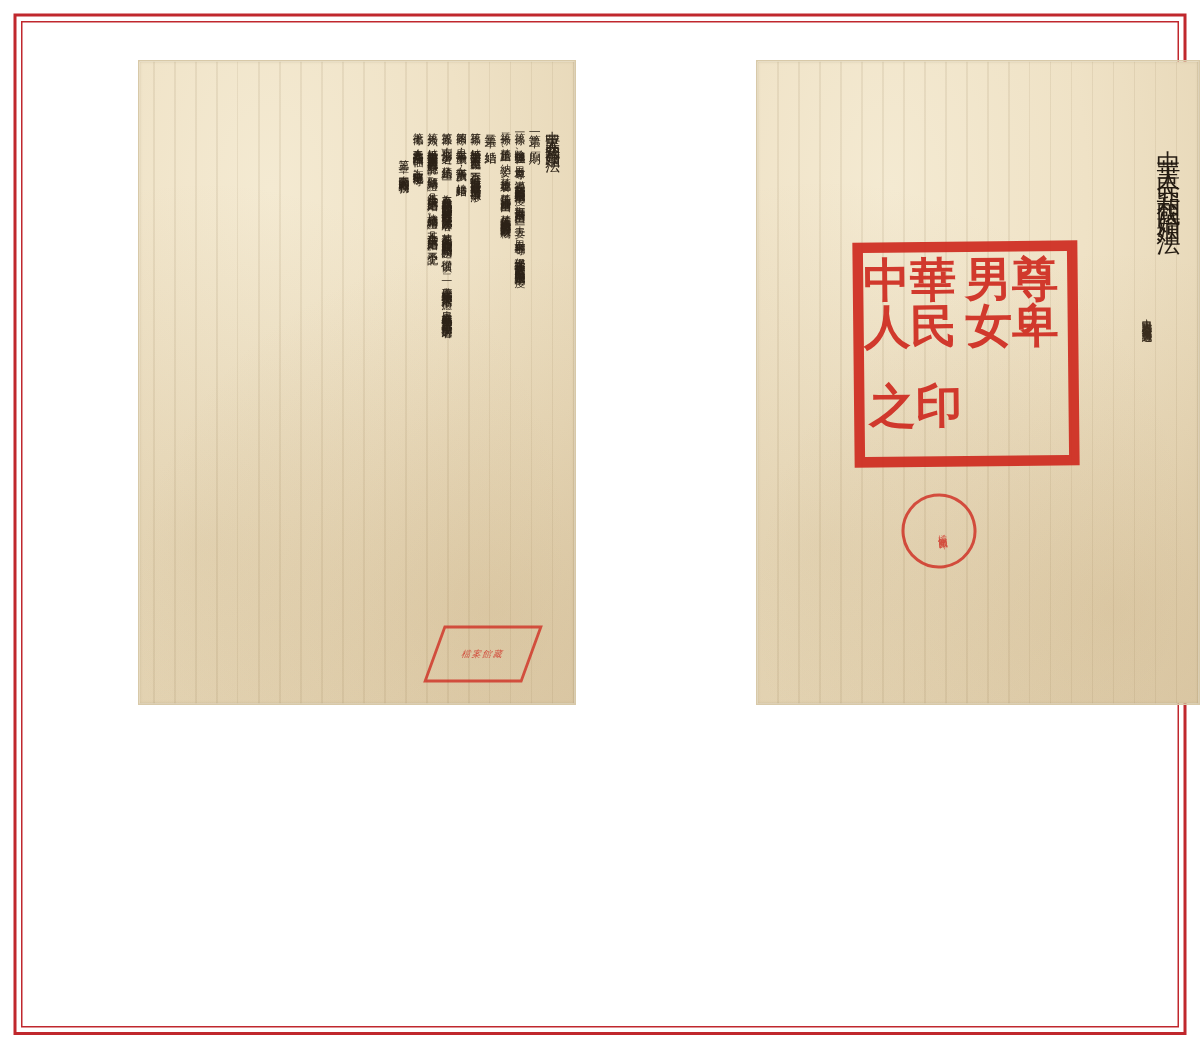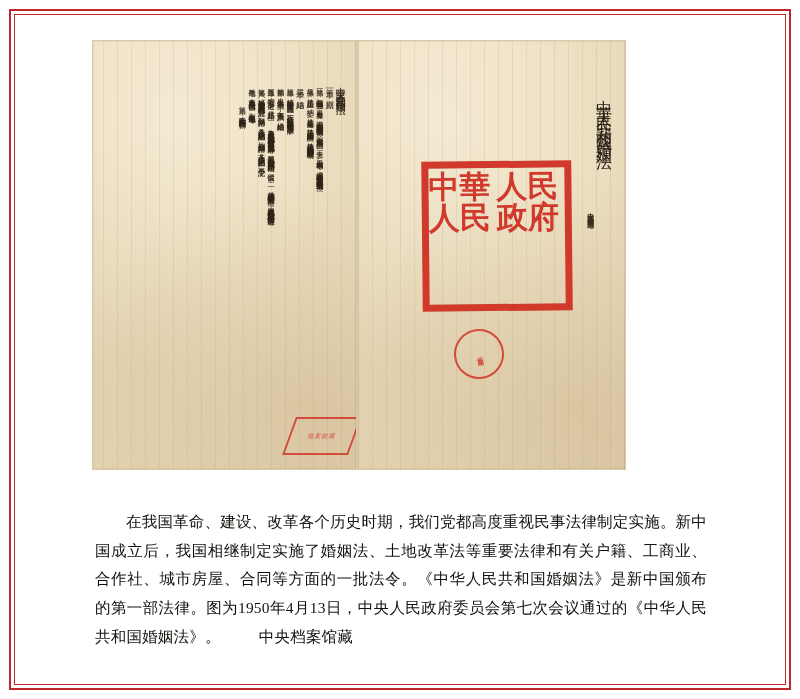--- a/index.html
+++ b/index.html
@@ -38,21 +38,21 @@
     height: 671px;
     border: 1px solid #c0272d;
     box-sizing: border-box;
   }
 
   
   .photos {
     position: absolute;
     left: 92px;
     top: 40px;
-    width: 534px;
+    width: 708px;
     height: 430px;
     display: flex;
     justify-content: space-between;
   }
   .doc {
     position: relative;
     box-sizing: border-box;
     background:
       radial-gradient(ellipse at 30% 20%, #f4ead2 0%, #efe2c6 45%, #e8d9ba 75%, #e0cfae 100%);
     border: 1px solid #d8c9a8;
@@ -240,25 +240,22 @@
 
     <div class="doc doc-right">
       <div class="rules"></div>
       <div class="grain"></div>
       <div class="vtext">
         <div class="col bigtitle">中華人民共和國婚姻法</div>
         <div class="col small">中央人民政府委員會第七次會議通過</div>
       </div>
       <div class="seal">
         <span>中華人民</span>
-        <span>人民政府</span>
+        <span>男尊女卑</span>
+        <span>之印</span>
       </div>
       <div class="seal-oval">檔案館藏印</div>
     </div>
 
   </div>
 
-  <div class="caption">
-    <span>在我国革命、建设、改革各个历史时期，我们党都高度重视民事法律制定实施。新中国成立后，我国相继制定实施了婚姻法、土地改革法等重要法律和有关户籍、工商业、合作社、城市房屋、合同等方面的一批法令。《中华人民共和国婚姻法》是新中国颁布的第一部法律。图为1950年4月13日，中央人民政府委员会第七次会议通过的《中华人民共和国婚姻法》。</span>
-    <span class="src">中央档案馆藏</span>
-  </div>
 
 </div>
 
 </body></html>

